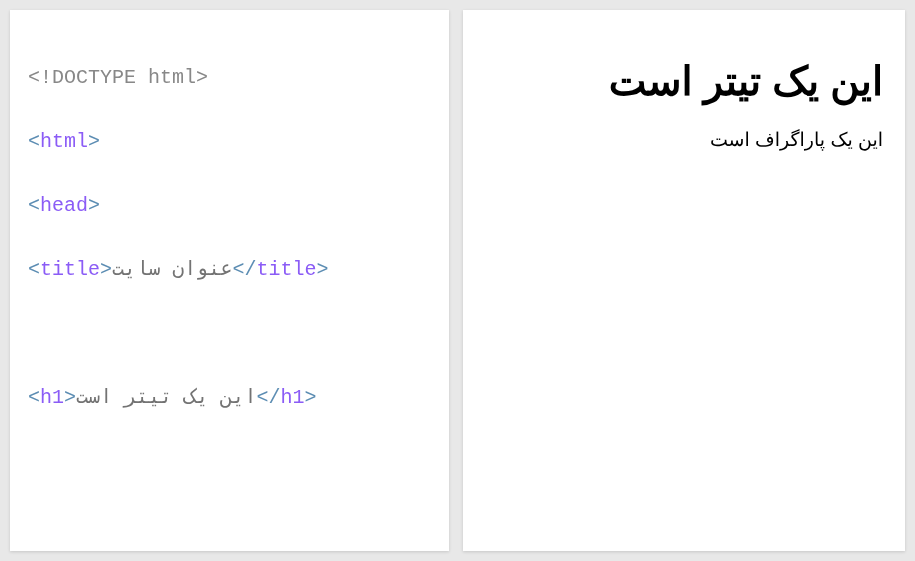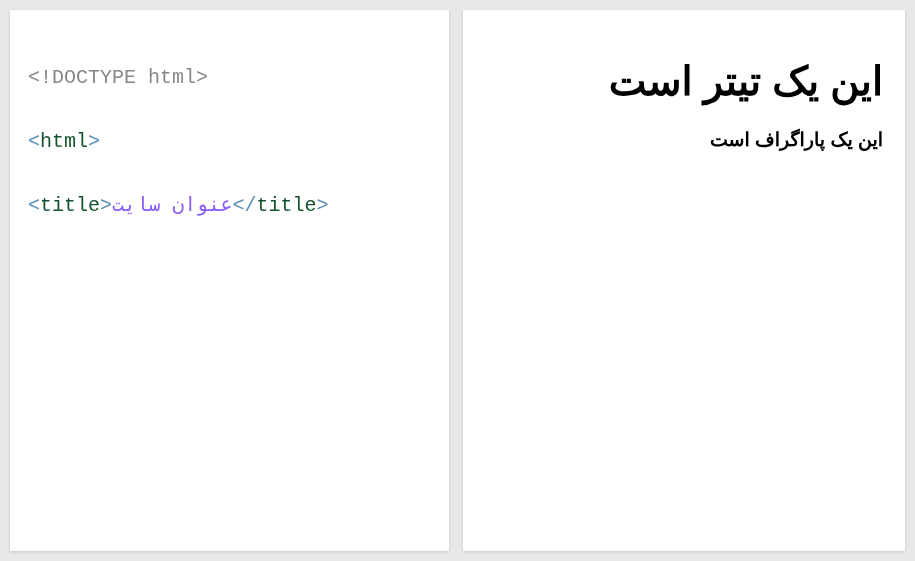--- a/index.html
+++ b/index.html
@@ -21,49 +21,50 @@
     overflow: hidden;
   }
   .code-panel {
     font-size: 20px;
     line-height: 1.6;
     color: #333;
     white-space: pre-wrap;
     padding-left: 18px;
   }
   .doctype { color: #888; }
-  .tag-name { color: #14532d; }
+  .tag-name { color: #8b5cf6; }
   .bracket { color: #5c8db3; }
-  .text-content { color: #8b5cf6; direction: rtl; unicode-bidi: embed; }
+  .text-content { color: #737373; direction: rtl; unicode-bidi: embed; }
   .preview-panel {
     font-family: Arial, Tahoma, sans-serif;
     direction: rtl;
     text-align: right;
     color: #000;
   }
   .preview-h1 {
     font-size: 40px;
     font-weight: bold;
     margin: 28px 0 24px 0;
   }
   .preview-p {
     font-size: 19px;
     margin: 0;
-    font-weight: bold;
   }
   .code-line { display: block; }
 </style>
 </head>
 <body>
 
 <div class="panel code-panel">
 <span class="code-line"><span class="doctype">&lt;!DOCTYPE html&gt;</span></span>
 <span class="code-line"><span class="bracket">&lt;</span><span class="tag-name">html</span><span class="bracket">&gt;</span></span>
+<span class="code-line"><span class="bracket">&lt;</span><span class="tag-name">head</span><span class="bracket">&gt;</span></span>
 <span class="code-line"><span class="bracket">&lt;</span><span class="tag-name">title</span><span class="bracket">&gt;</span><span class="text-content">عنوان سایت</span><span class="bracket">&lt;/</span><span class="tag-name">title</span><span class="bracket">&gt;</span></span>
 <span class="code-line"> </span>
+<span class="code-line"><span class="bracket">&lt;</span><span class="tag-name">h1</span><span class="bracket">&gt;</span><span class="text-content">این یک تیتر است</span><span class="bracket">&lt;/</span><span class="tag-name">h1</span><span class="bracket">&gt;</span></span>
 
 
 
 
 </div>
 
 <div class="panel preview-panel">
   <div class="preview-h1">این یک تیتر است</div>
   <div class="preview-p">این یک پاراگراف است</div>
 </div>

